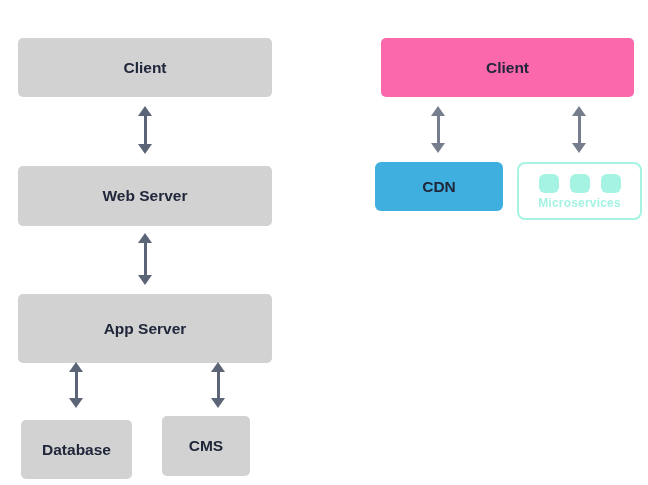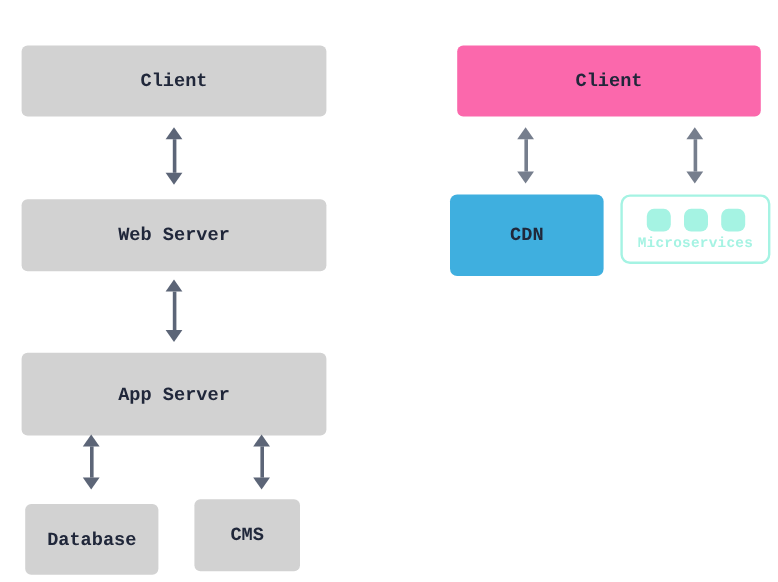--- a/index.html
+++ b/index.html
@@ -12,21 +12,21 @@
     --text-dark: #20273a;
     --background: #ffffff;
   }
   * { margin: 0; padding: 0; box-sizing: border-box; }
   html, body { background: var(--background); }
   .canvas {
     position: relative;
     width: 648px;
     height: 485px;
     background: var(--background);
-    font-family: Liberation Mono, monospace;
+    font-family: Liberation Sans, sans-serif;
     overflow: hidden;
   }
   .node {
     position: absolute;
     display: flex;
     align-items: center;
     justify-content: center;
     font-weight: 700;
     font-size: 15.5px;
     color: var(--text-dark);
@@ -93,21 +93,21 @@
   .pos-l-app       { left: 18px;  top: 294px; width: 254px; height: 69px; }
   .pos-l-arrow3    { left: 68px;  top: 362px; height: 46px; }
   .pos-l-arrow4    { left: 210px; top: 362px; height: 46px; }
   .pos-l-database  { left: 21px;  top: 420px; width: 111px; height: 59px; }
   .pos-l-cms       { left: 162px; top: 416px; width: 88px; height: 60px; }
 
   
   .pos-r-client    { left: 381px; top: 38px;  width: 253px; height: 59px; }
   .pos-r-arrow1    { left: 430px; top: 106px; height: 47px; }
   .pos-r-arrow2    { left: 571px; top: 106px; height: 47px; }
-  .pos-r-cdn       { left: 375px; top: 162px; width: 128px; height: 68px; }
+  .pos-r-cdn       { left: 375px; top: 162px; width: 128px; height: 49px; }
   .pos-r-micro     { left: 517px; top: 162px; width: 125px; height: 58px; }
 </style>
 </head>
 <body>
 
 <div class="canvas">
 
   <div>
     <div class="node gray pos-l-client">
       <span>Client</span>

